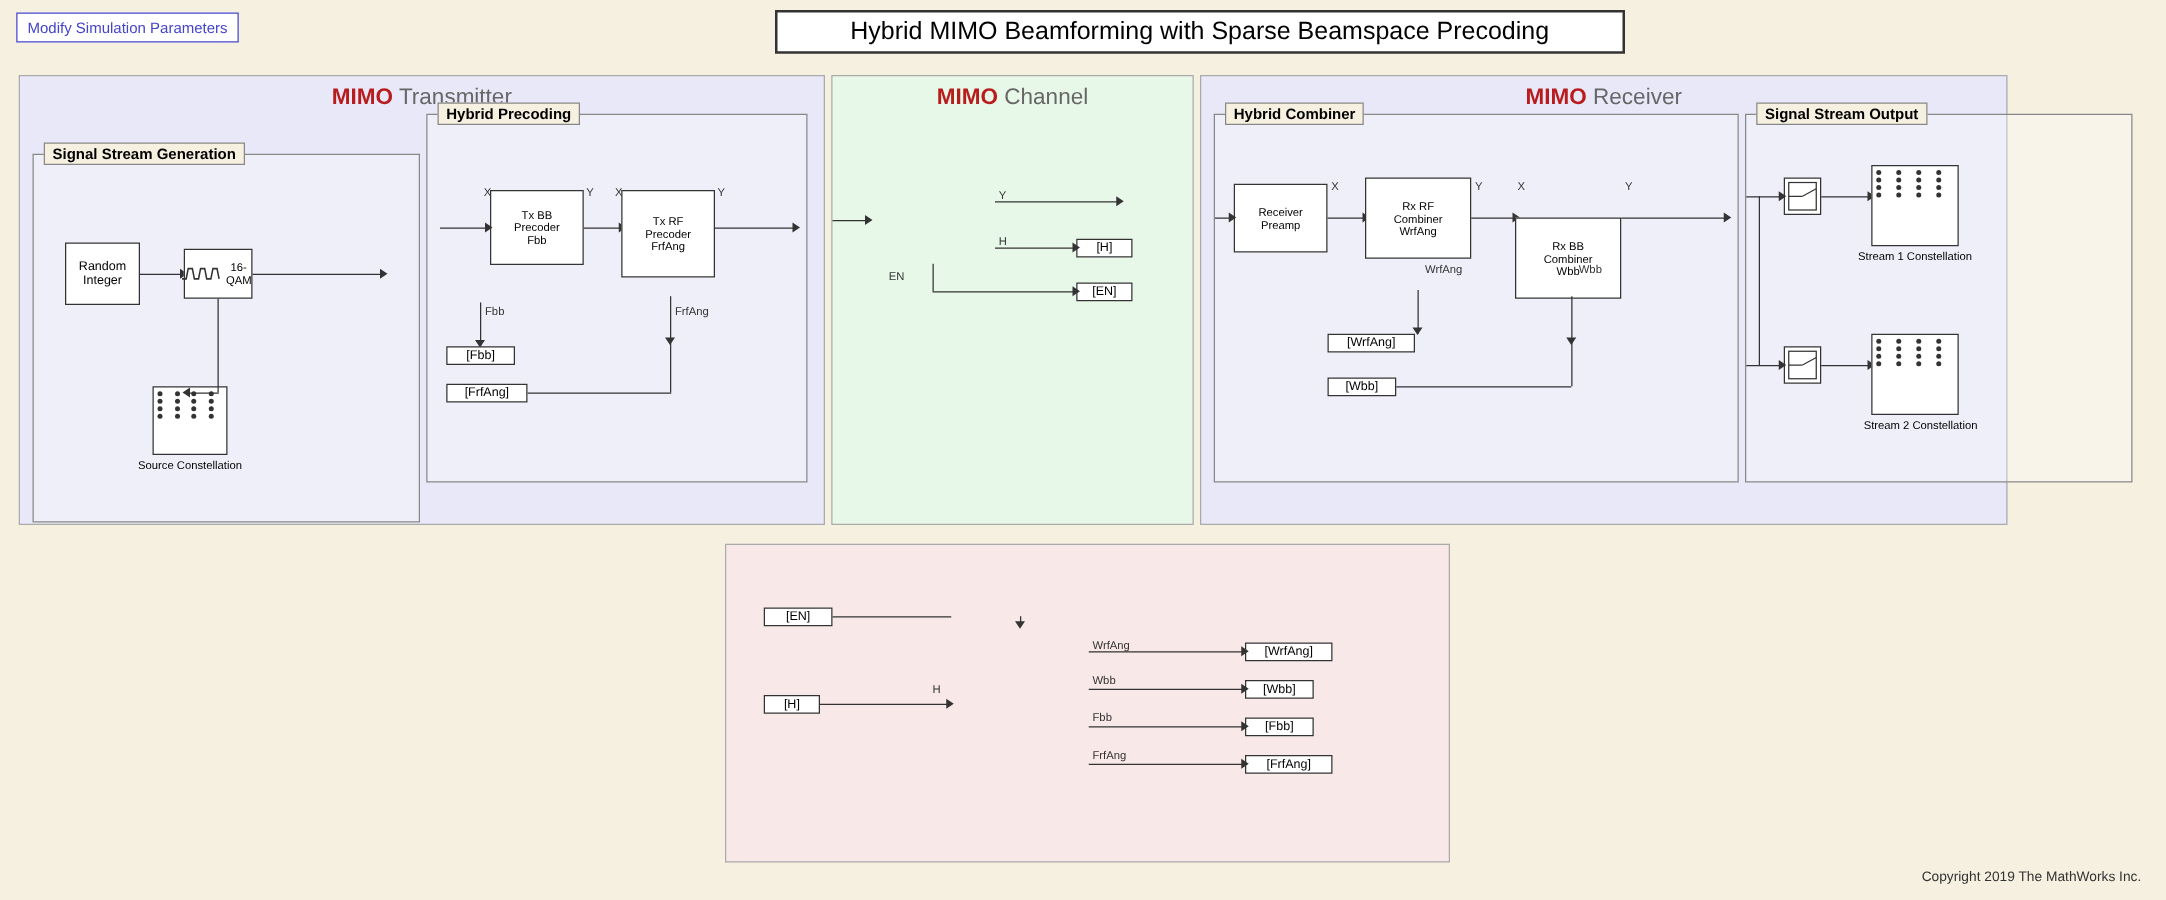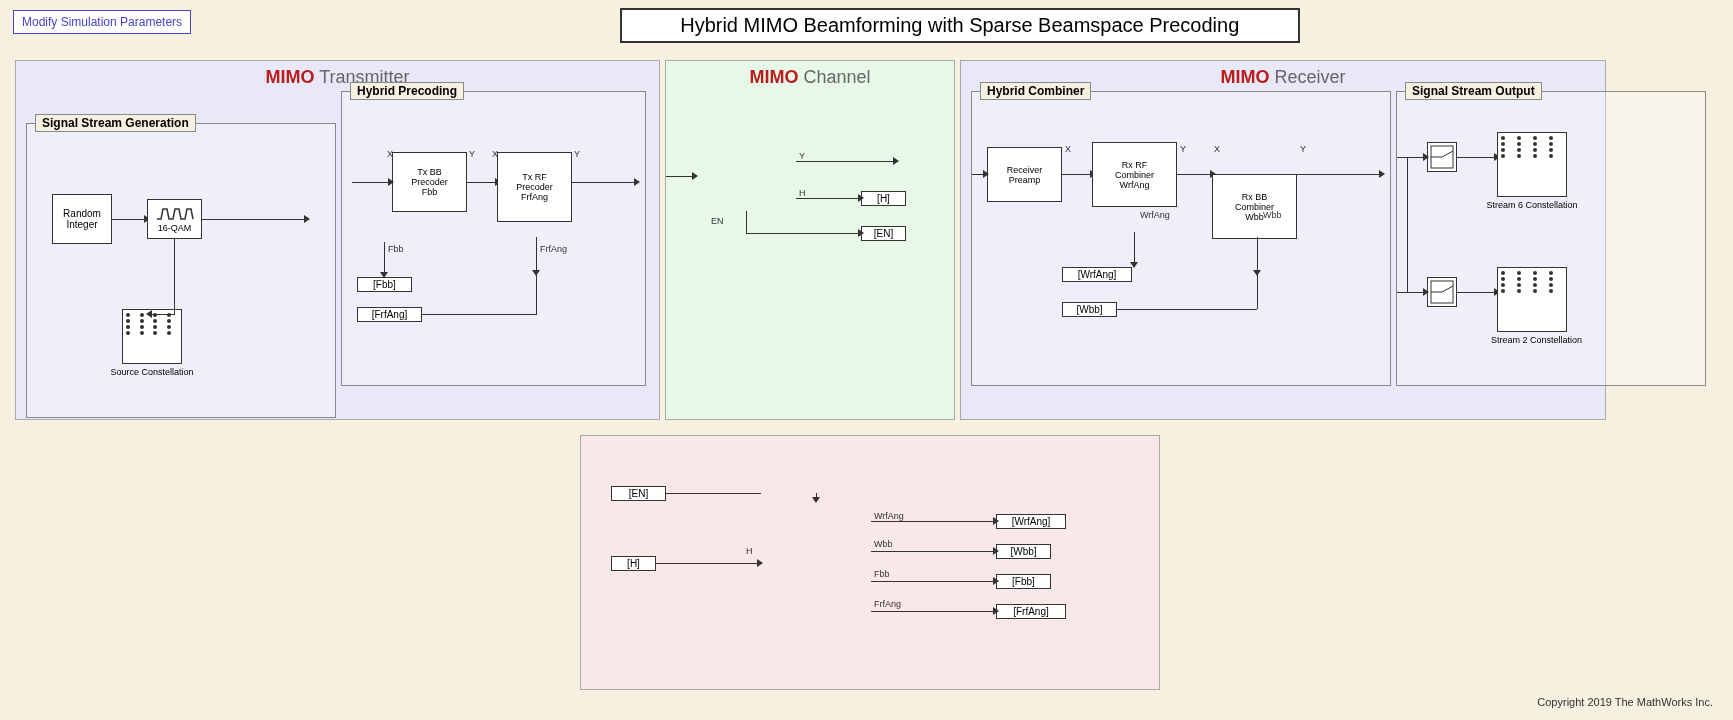--- a/index.html
+++ b/index.html
@@ -239,21 +239,21 @@
 
     <div class="block" style="top:70px; left:25px; width:60px; height:50px;">
       <span style="white-space:pre-wrap; text-align:center;">Random
 Integer</span>
     </div>
 
     <div class="arrow-h" style="top:95px; left:85px; width:35px;"></div>
     <div class="arrowhead-right" style="top:91px; left:117px;"></div>
 
     <div class="block" style="top:75px; left:120px; width:55px; height:40px; font-size:10px;">
-      <div style="display:flex; flex-direction:column; align-items:center;">
+      <div style="display:flex; align-items:center;">
         <svg width="40" height="18" viewBox="0 0 40 18">
           <polyline points="2,14 6,14 8,4 12,4 14,14 18,14 20,4 24,4 26,14 30,14 32,4 36,4 38,14" fill="none" stroke="#333" stroke-width="1.5"></polyline>
         </svg>
         <span style="font-size:9px;">16-QAM</span>
       </div>
     </div>
 
     <div class="arrow-h" style="top:95px; left:175px; width:105px;"></div>
     <div class="arrowhead-right" style="top:91px; left:277px;"></div>
 
@@ -442,21 +442,21 @@
         <div class="c-dot"></div>
           <div class="c-dot"></div>
           <div class="c-dot"></div>
           <div class="c-dot"></div>
         <div class="c-dot"></div>
           <div class="c-dot"></div>
           <div class="c-dot"></div>
           <div class="c-dot"></div>
       </div>
     </div>
-    <div style="position:absolute; top:108px; left:85px; font-size:9px; text-align:center; width:100px;">Stream 6 Constellation</div>
+    <div style="position:absolute; top:108px; left:85px; font-size:9px; text-align:center; width:100px;">Stream 1 Constellation</div>
 
     <div class="block" style="top:185px; left:30px; width:30px; height:30px; font-size:8px;">
       <svg width="24" height="24" viewBox="0 0 24 24">
         <rect x="1" y="1" width="22" height="22" fill="white" stroke="#333" stroke-width="1"></rect>
         <line x1="1" y1="12" x2="12" y2="12" stroke="#333" stroke-width="1"></line>
         <line x1="12" y1="12" x2="23" y2="6" stroke="#333" stroke-width="1"></line>
       </svg>
     </div>
 
     <div class="arrow-h" style="top:200px; left:0px; width:28px;"></div>

